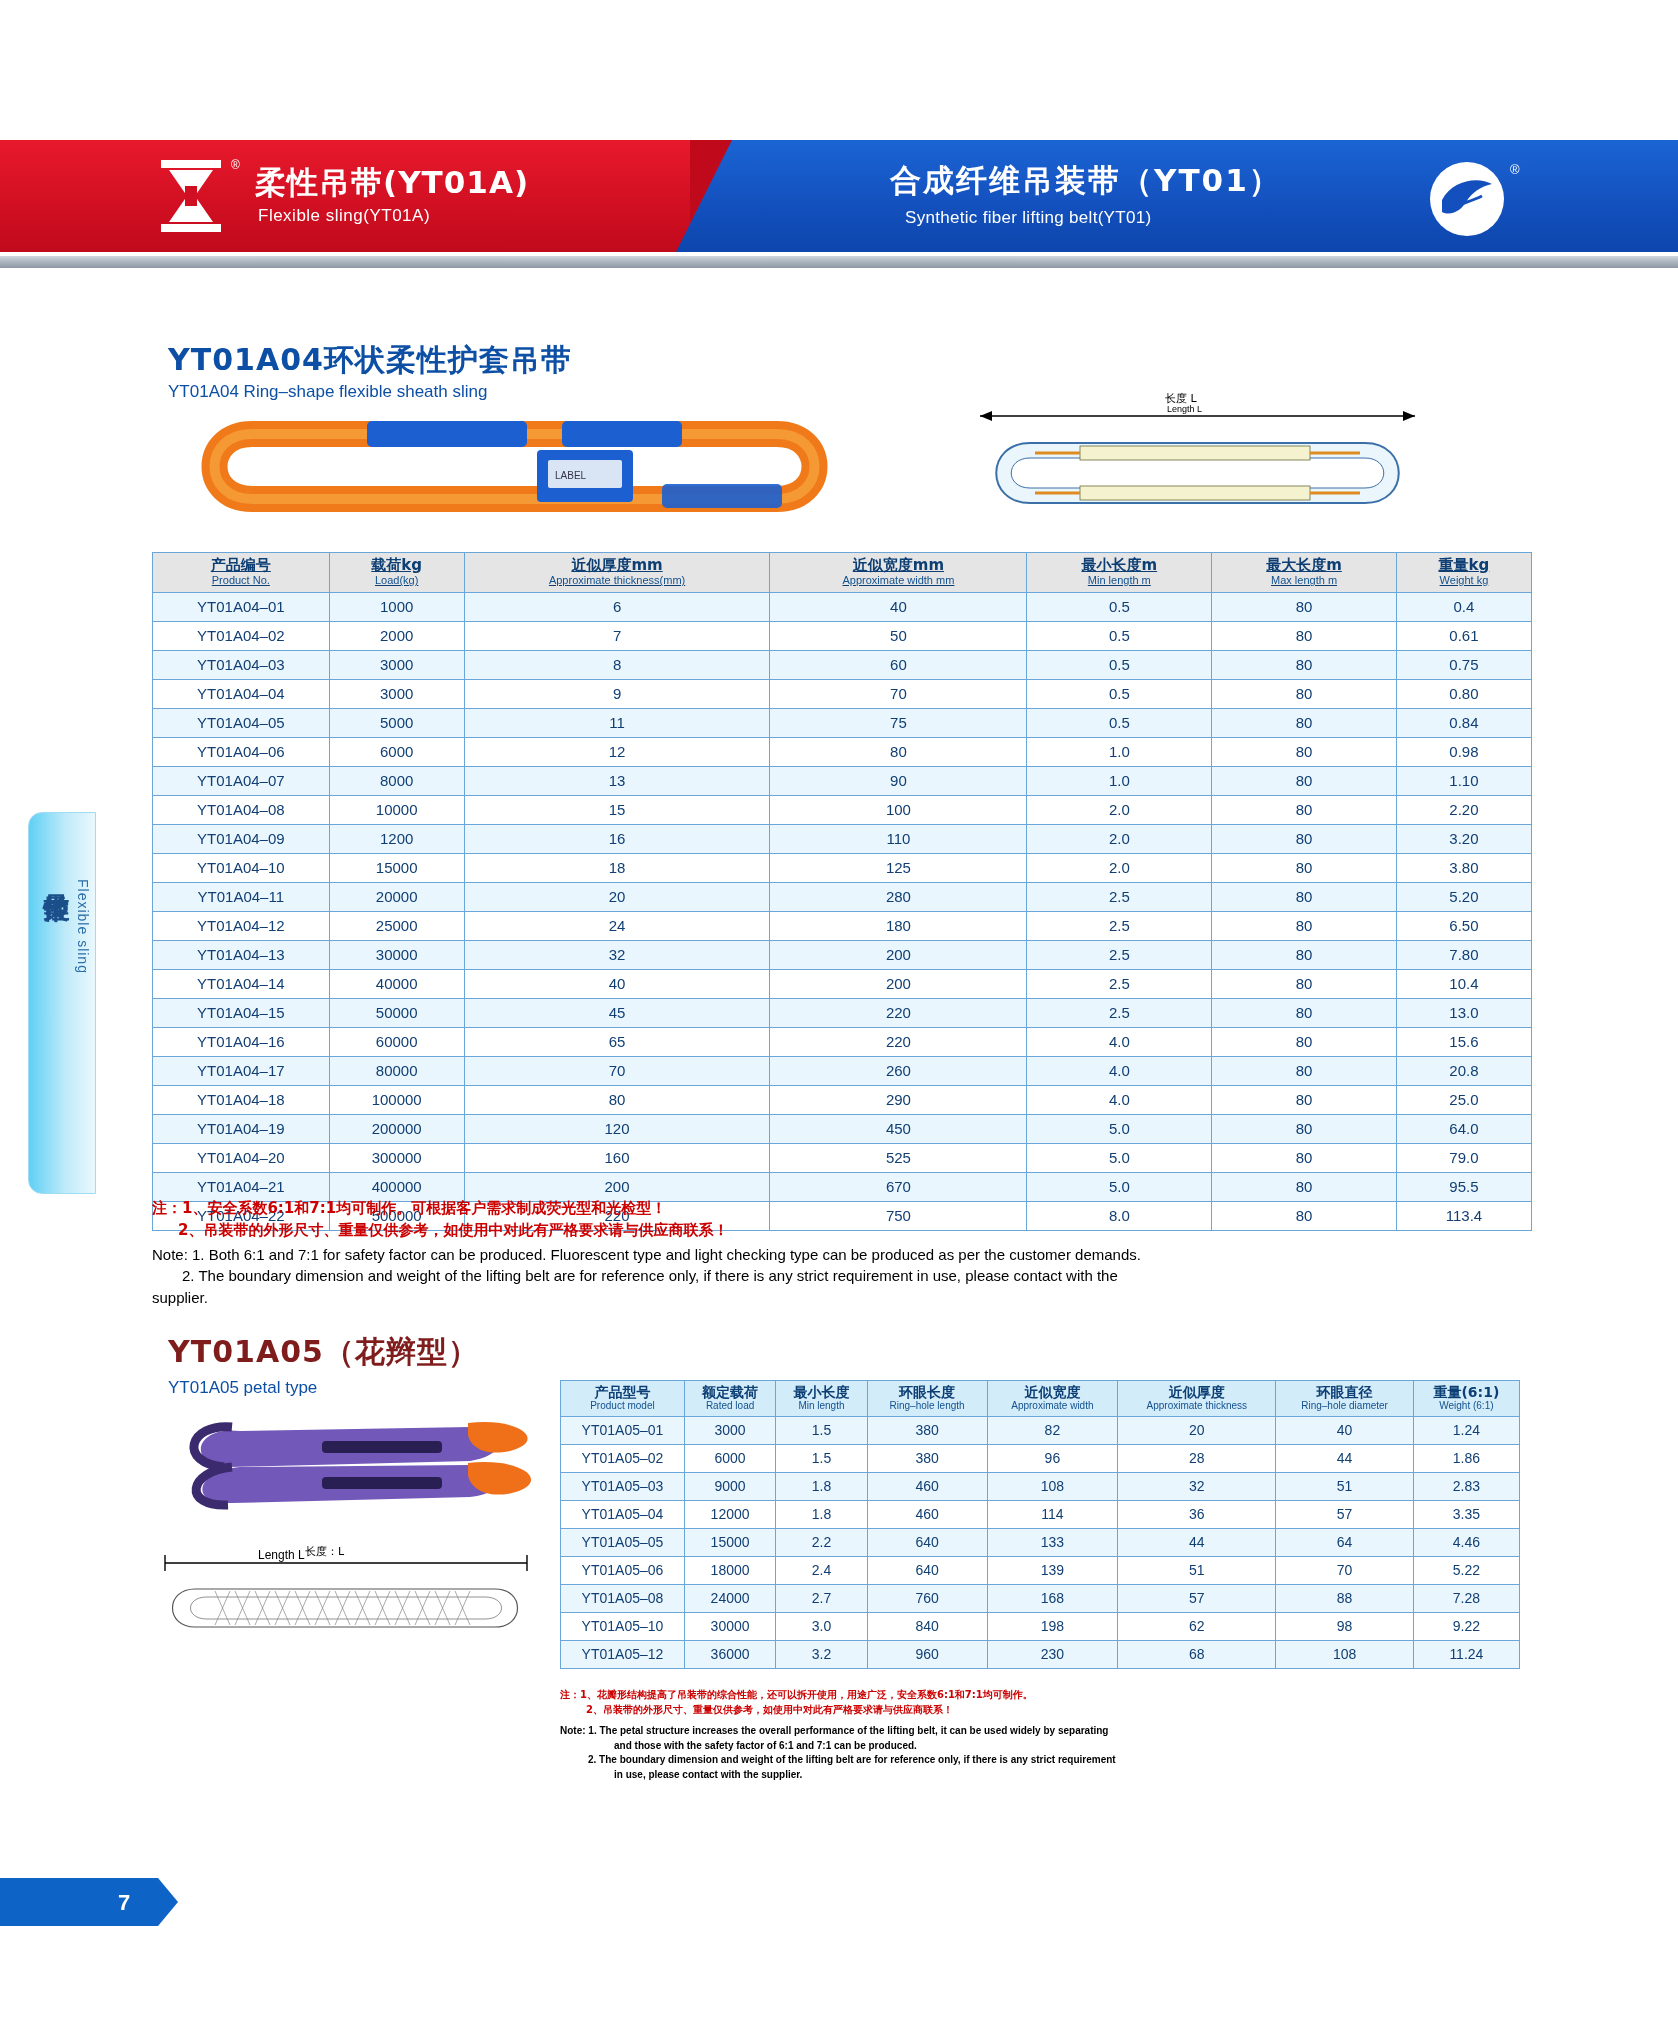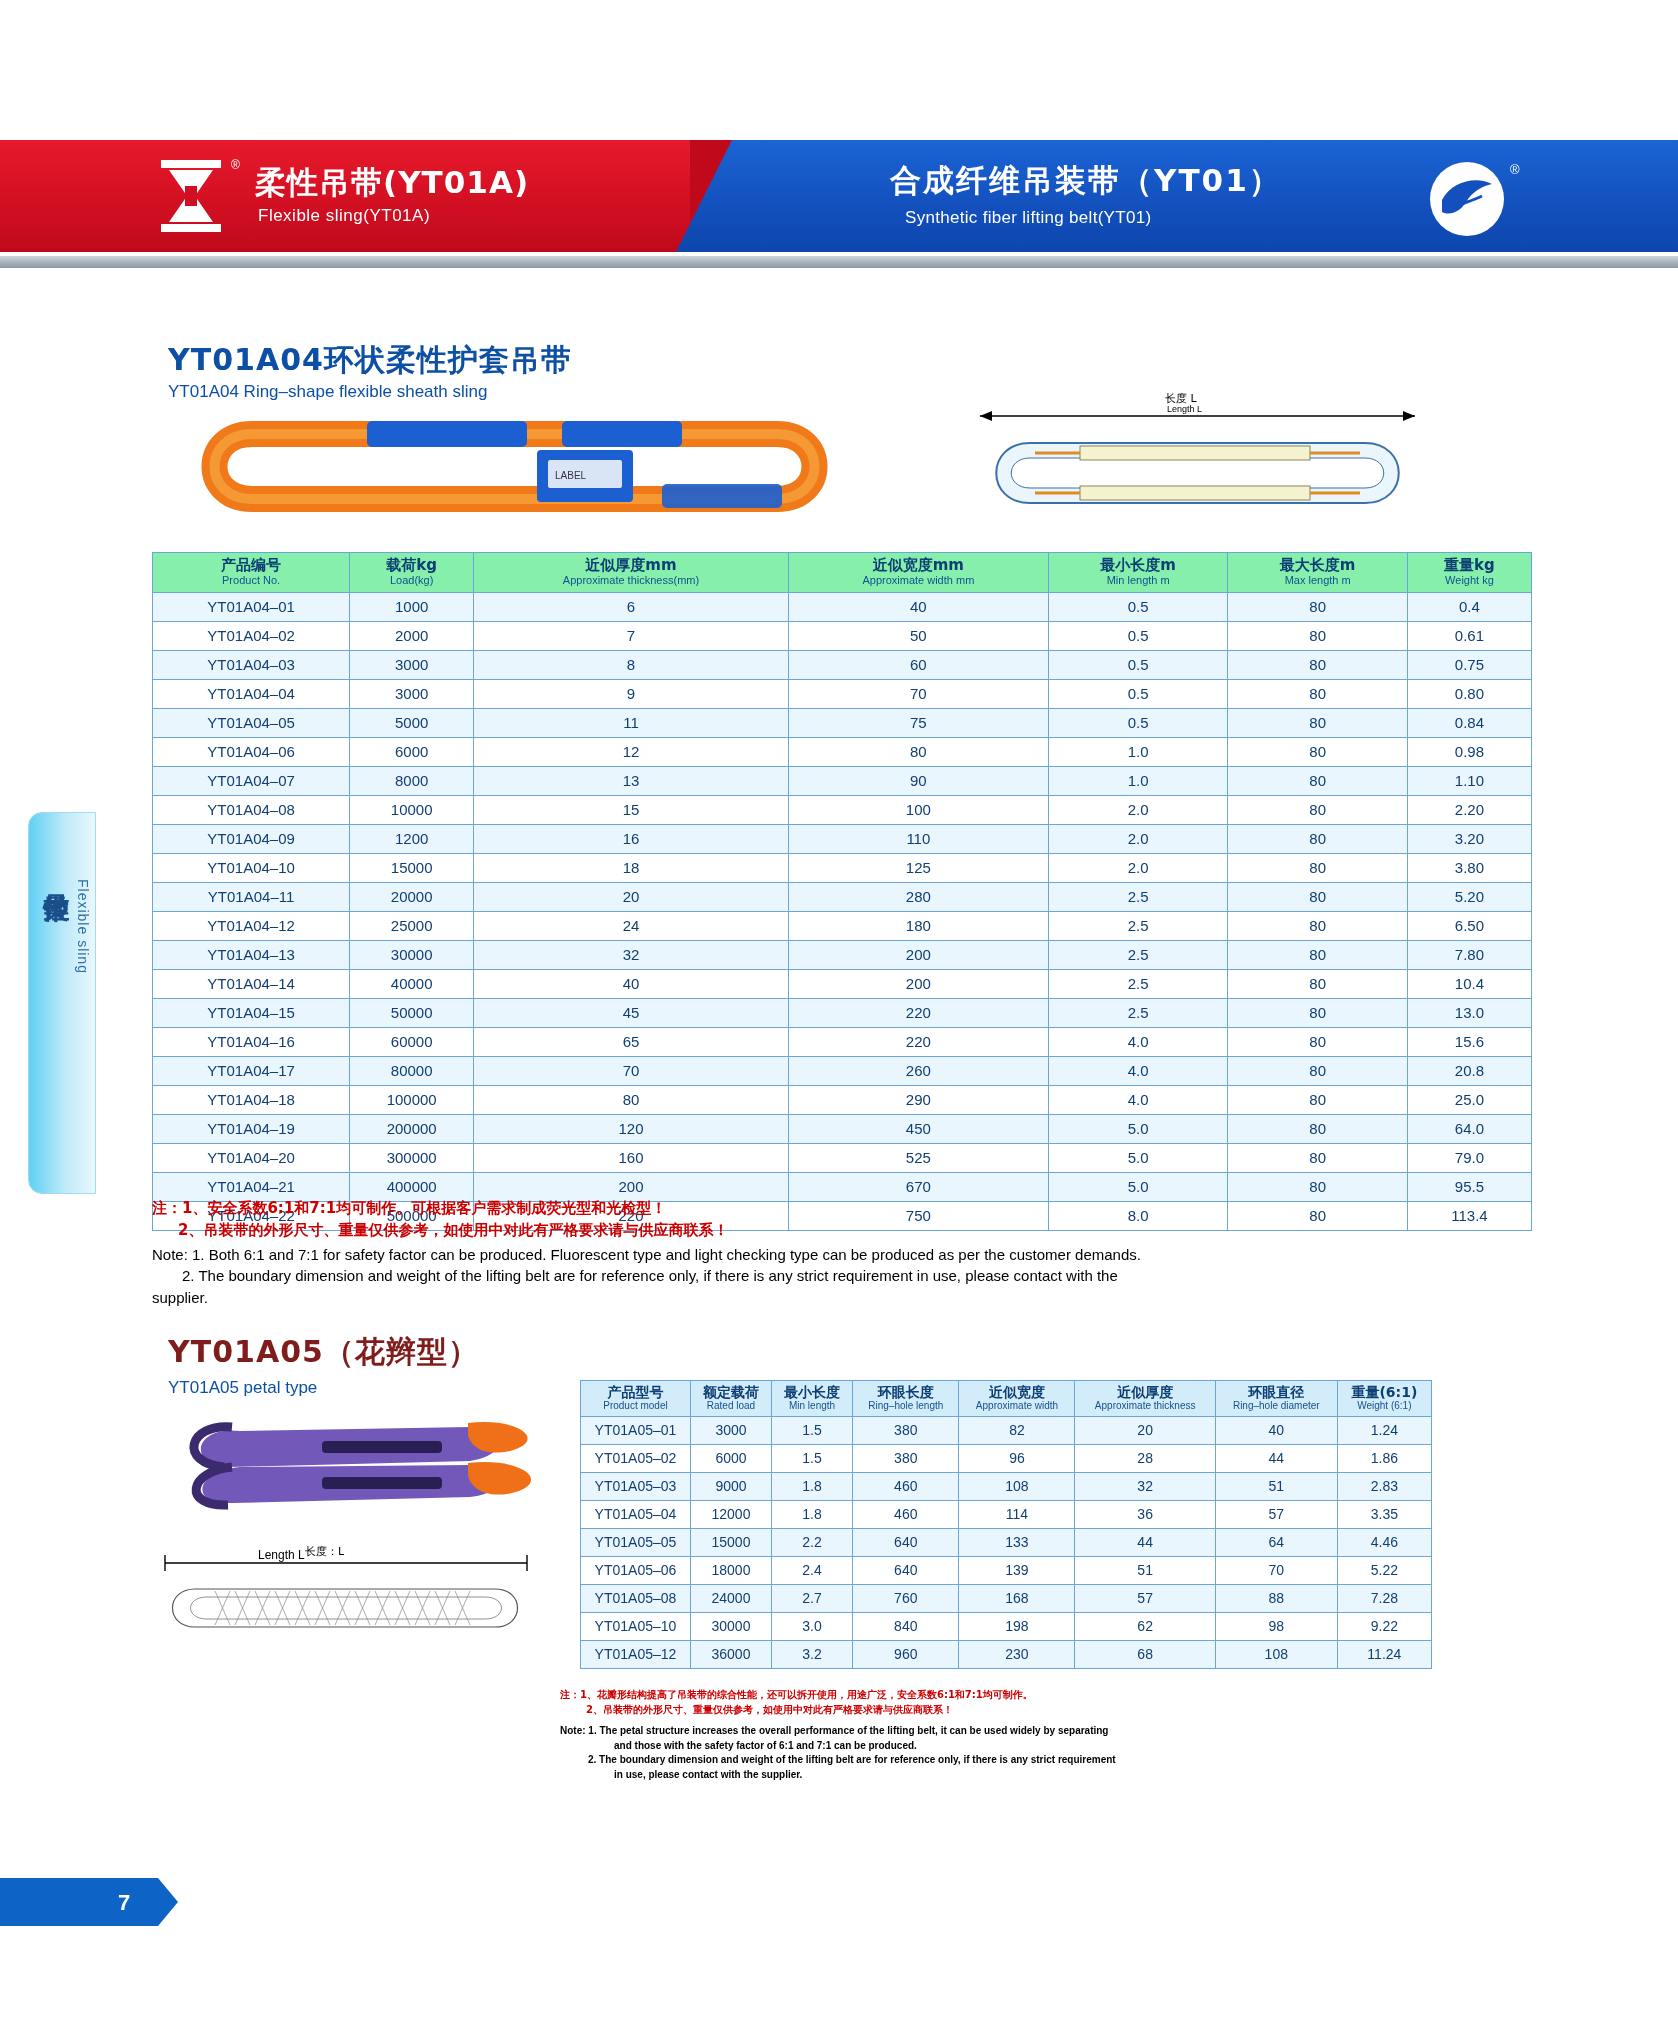--- a/index.html
+++ b/index.html
@@ -103,23 +103,24 @@
     position:absolute;left:152px;top:552px;width:1380px;
     border-collapse:collapse;
     font-size:15px;
   }
   .tbl1 th,.tbl1 td{
     border:1px solid #6aa7d8;
     text-align:center;
     color:#113f73;
   }
   .tbl1 thead th{
-    background:#86efac;
-    padding:4px 2px 5px;
+    background:#e5e5e5;
+    padding:4px 8px 5px;
     line-height:1.15;
+    text-decoration:underline;
   }
   .tbl1 thead .cn{display:block;font-size:15px;font-weight:bold;color:#0d3f74;font-family:"DejaVu Sans",sans-serif;}
   .tbl1 thead .en{display:block;font-size:11px;font-weight:normal;color:#12518f;}
   .tbl1 tbody td{
     height:28px;padding:0;
     font-size:15px;
   }
   .tbl1 tbody tr:nth-child(odd) td{background:#e9f6fd;}
   .tbl1 tbody tr:nth-child(even) td{background:#ffffff;}
 
@@ -145,21 +146,21 @@
   }
   .photo2{
     position:absolute;left:170px;top:1405px;width:390px;height:120px;
   }
   .draw2{
     position:absolute;left:155px;top:1545px;width:400px;height:100px;
   }
 
   
   .tbl2{
-    position:absolute;left:580px;top:1380px;width:852px;
+    position:absolute;left:560px;top:1380px;width:960px;
     border-collapse:collapse;font-size:14px;
   }
   .tbl2 th,.tbl2 td{
     border:1px solid #6aa7d8;text-align:center;color:#113f73;
   }
   .tbl2 thead th{
     background:#d3ecfa;padding:3px 2px 4px;line-height:1.15;
   }
   .tbl2 thead .cn{display:block;font-size:14px;font-weight:bold;color:#0d3f74;font-family:"DejaVu Sans",sans-serif;}
   .tbl2 thead .en{display:block;font-size:10px;font-weight:normal;color:#12518f;}

